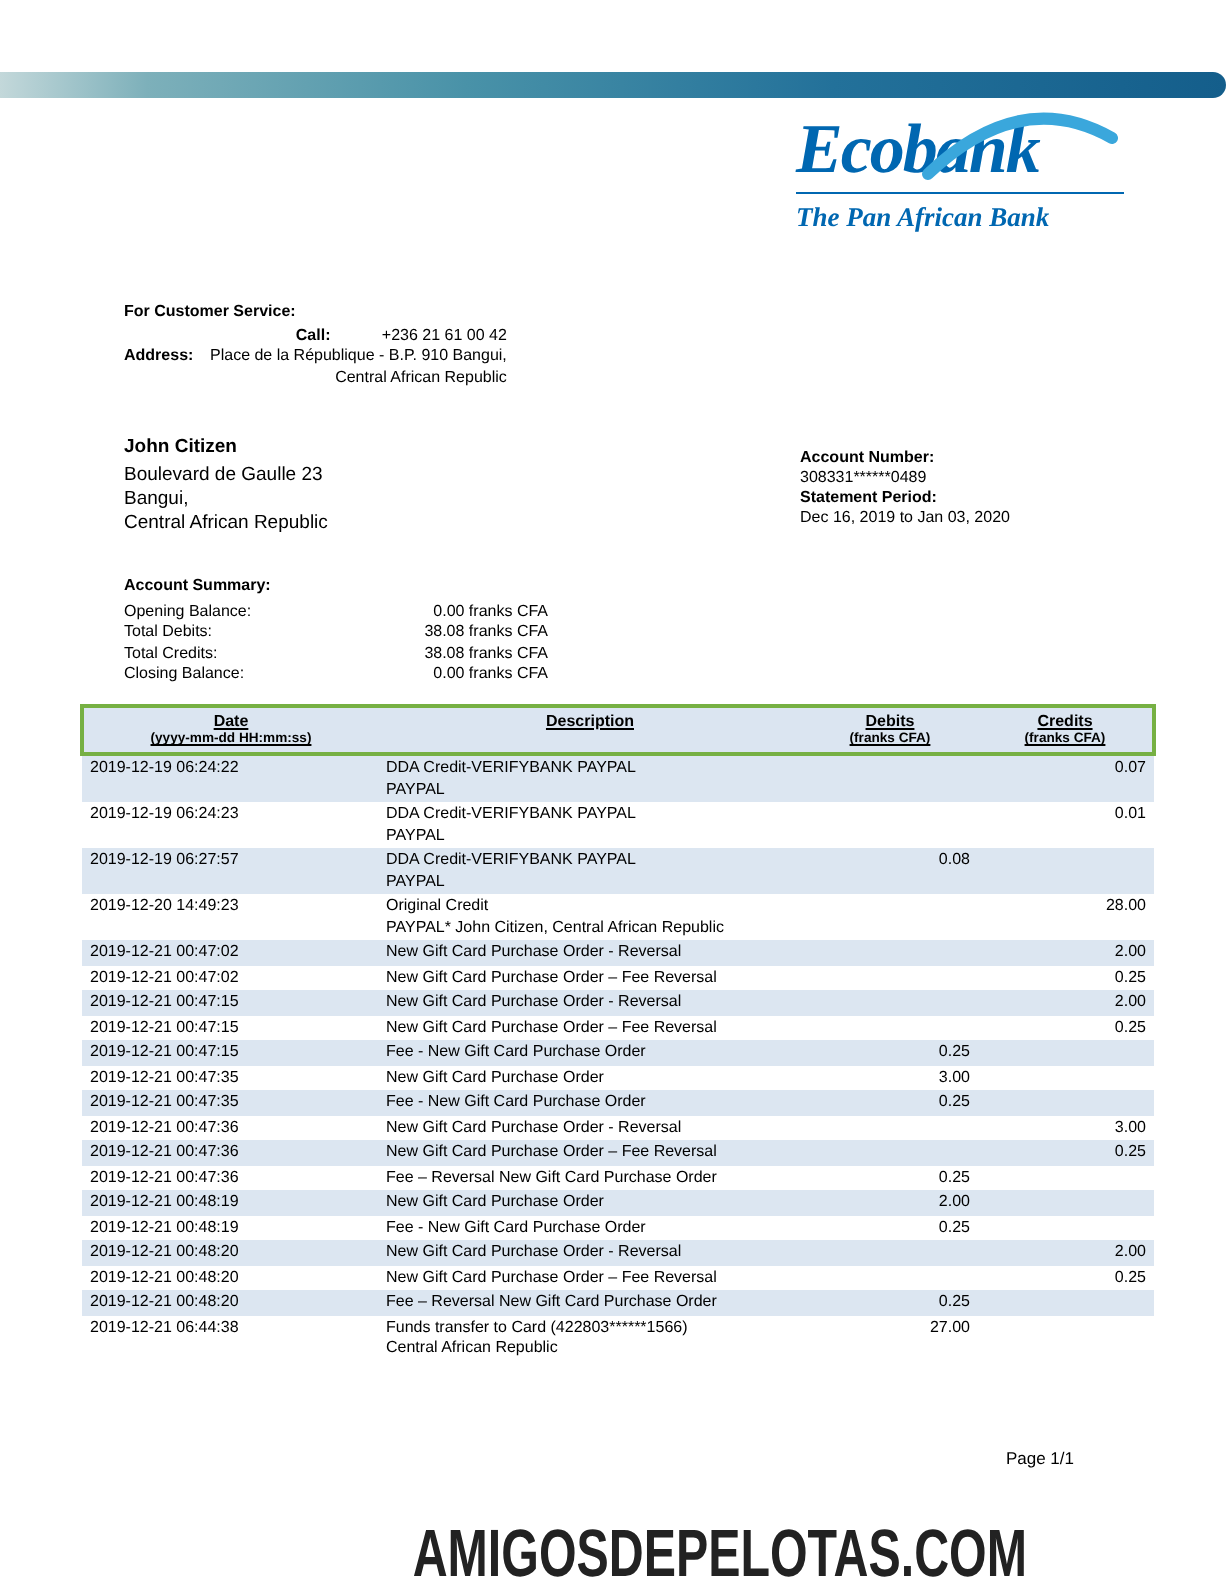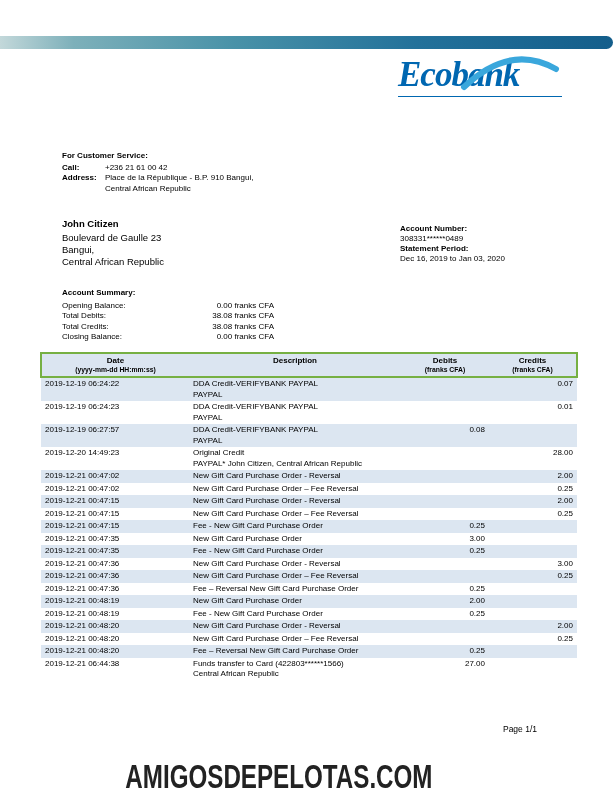--- a/index.html
+++ b/index.html
@@ -15,21 +15,21 @@
   .wordmark{font-family:"Liberation Serif",serif;font-style:italic;font-weight:bold;
     font-size:35px;line-height:38px;color:var(--logo-blue,#0067b1);letter-spacing:-1px;position:relative;z-index:1;}
   .swoosh{position:absolute;left:62px;top:-7px;width:100px;height:42px;z-index:2;pointer-events:none;}
   .logo-rule{height:0;border-top:1.5px solid var(--logo-blue,#0067b1);margin-top:2px;}
   .tagline{font-family:"Liberation Serif",serif;font-style:italic;font-weight:bold;
     font-size:13.5px;color:var(--logo-blue,#0067b1);margin-top:4px;}
 
   
   .cs-block{position:absolute;left:62px;top:131px;font-size:8px;line-height:10.5px;margin-top:20px;}
   .cs-title{font-weight:bold;margin-bottom:1px;}
-  .cs-row{display:flex;}
+  .cs-row{display:flex;justify-content:flex-end;}
   .cs-label{font-weight:bold;width:43px;flex:none;}
 
   
   .customer-block{position:absolute;left:62px;top:218px;font-size:9.5px;line-height:12px;}
   .customer-name{font-weight:bold;margin-bottom:2px;}
 
   
   .account-block{position:absolute;left:400px;top:224px;font-size:8px;line-height:10px;}
   .account-label{font-weight:bold;}
 
@@ -38,49 +38,50 @@
   .summary-title{font-weight:bold;margin-bottom:2px;}
   .summary-row{display:flex;width:212px;}
   .summary-label{flex:none;}
   .summary-value{flex:1;text-align:right;}
 
   
   .txn-table{position:absolute;left:40px;top:352px;width:536px;border-collapse:collapse;
     font-size:8px;table-layout:fixed;}
   .txn-table thead th{background:var(--header-fill,#dbe5f1);font-weight:bold;text-align:center;
     padding:2px 2px;line-height:9px;vertical-align:top;
-    border-top:2px solid var(--header-green,#76b043);border-bottom:2px solid var(--header-green,#76b043);}
+    border-top:2px solid var(--header-green,#76b043);border-bottom:2px solid var(--header-green,#76b043);text-decoration:underline;}
   .txn-table thead th:first-child{border-left:2px solid var(--header-green,#76b043);}
   .txn-table thead th:last-child{border-right:2px solid var(--header-green,#76b043);}
   .th-sub{display:block;font-size:6.8px;font-weight:bold;}
   .txn-table tbody td{padding:1px 4px;vertical-align:top;line-height:10.5px;}
   .txn-table tbody tr.shaded{background:var(--row-stripe,#dce6f1);}
   td.td-date{text-align:left;}
   td.td-desc{text-align:left;white-space:pre-line;}
   td.td-amt{text-align:right;padding-right:24px;}
 
   
   .page-number{position:absolute;right:78px;top:724px;font-size:8.5px;}
-  .watermark-wrap{position:absolute;left:0;top:758px;width:557px;text-align:center;}
+  .watermark-wrap{position:absolute;left:0;top:758px;width:557px;text-align:right;}
   .watermark{display:inline-block;font-weight:bold;font-size:31px;color:var(--watermark-gray,#222);
     transform:scale(0.78,1.08);transform-origin:center top;white-space:nowrap;}
 </style>
 </head>
 <body>
 
 <div class="page">
 
   <div class="top-bar"></div>
 
   <div class="logo-block">
     <div class="wordmark">Ecobank</div>
     <svg class="swoosh" viewBox="0 0 100 42">
       <path d="M4 38 Q 50 -6 96 20" fill="none" style="stroke:var(--swoosh-blue,#3aa7dc)" stroke-width="6" stroke-linecap="round"></path>
     </svg>
     <div class="logo-rule"></div>
+    <div class="tagline">The Pan African Bank</div>
   </div>
 
   <div class="cs-block">
     <div class="cs-title">For Customer Service:</div>
     <div class="cs-row">
       <span class="cs-label">Call:</span>
       <span class="cs-value">+236 21 61 00 42</span>
     </div>
     <div class="cs-row">
       <span class="cs-label">Address:</span>

